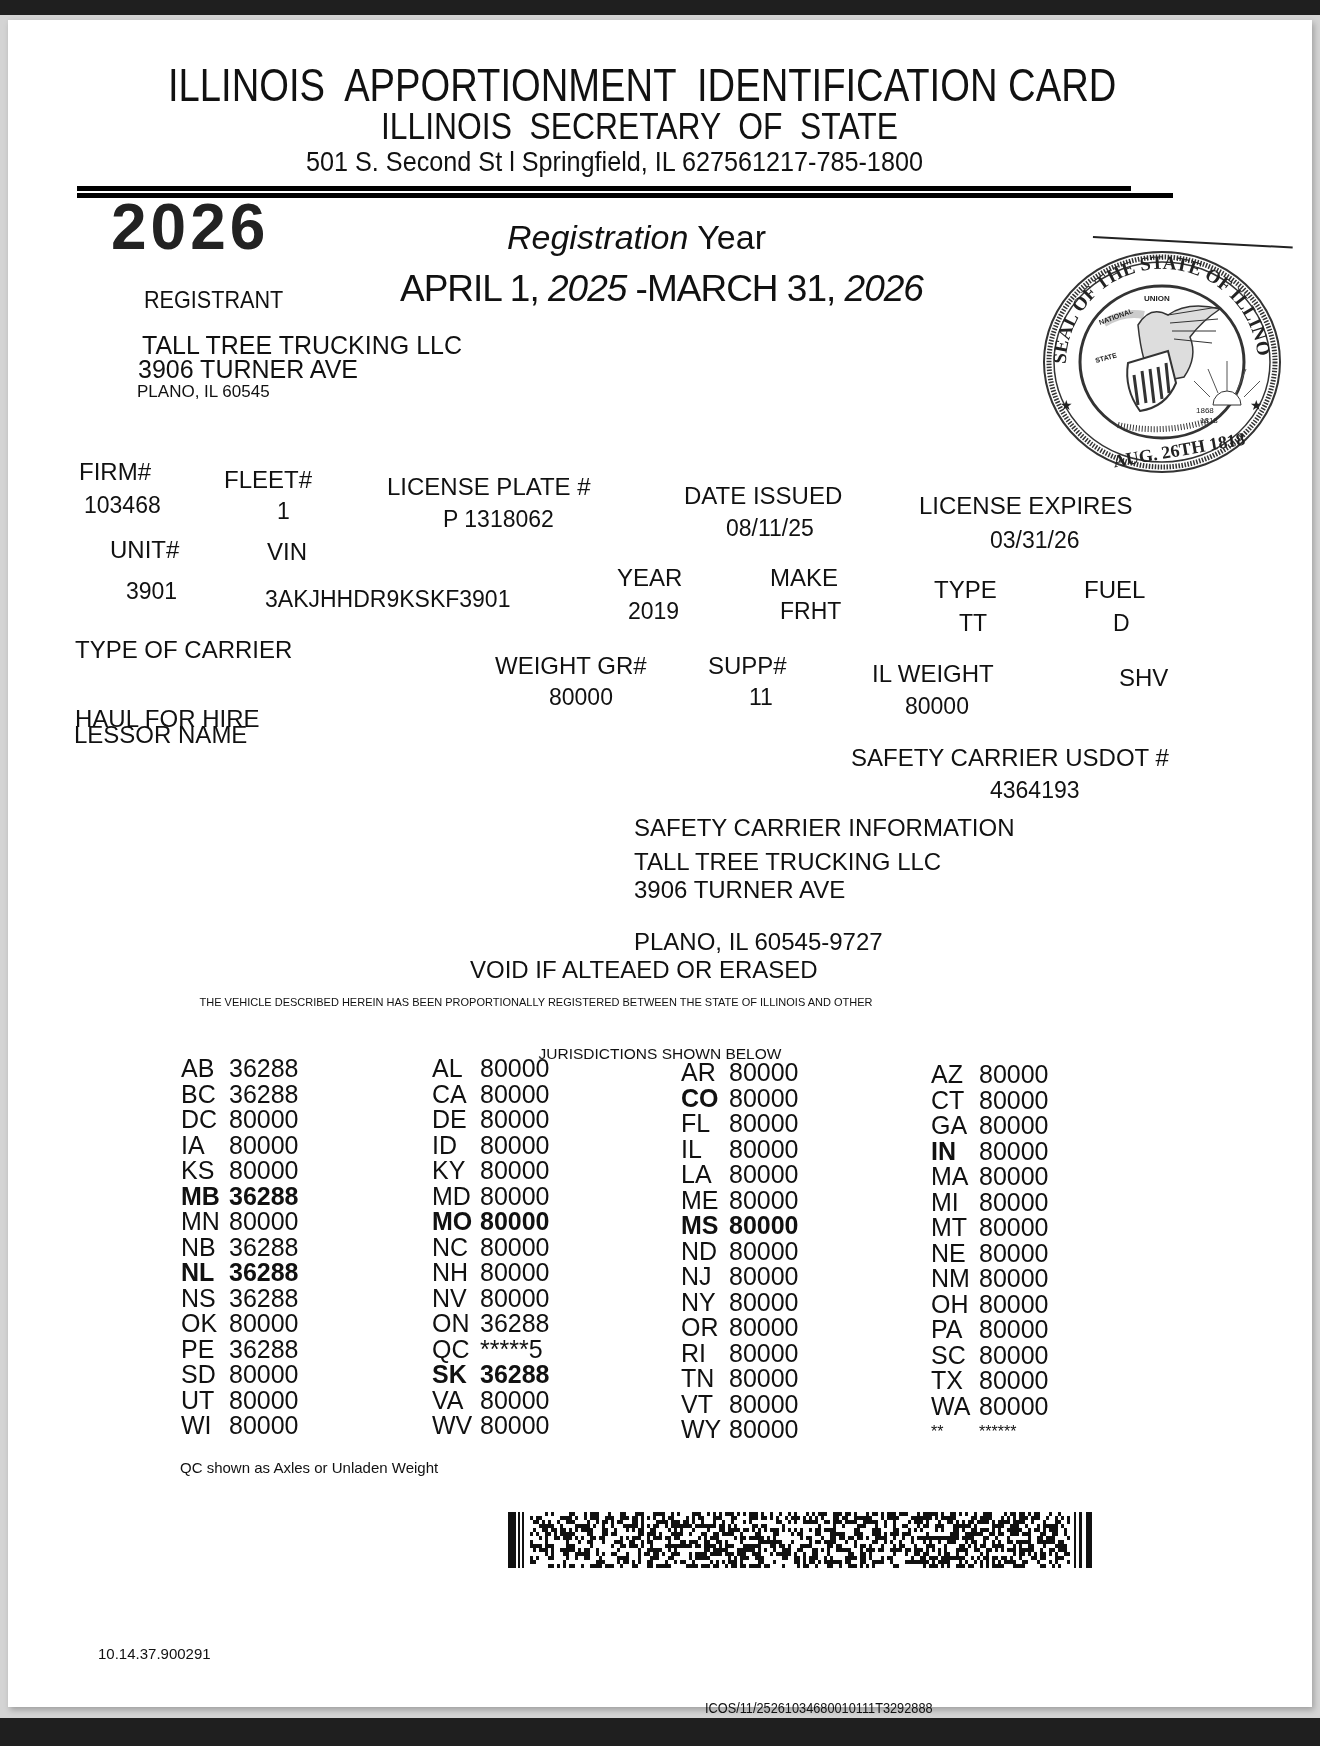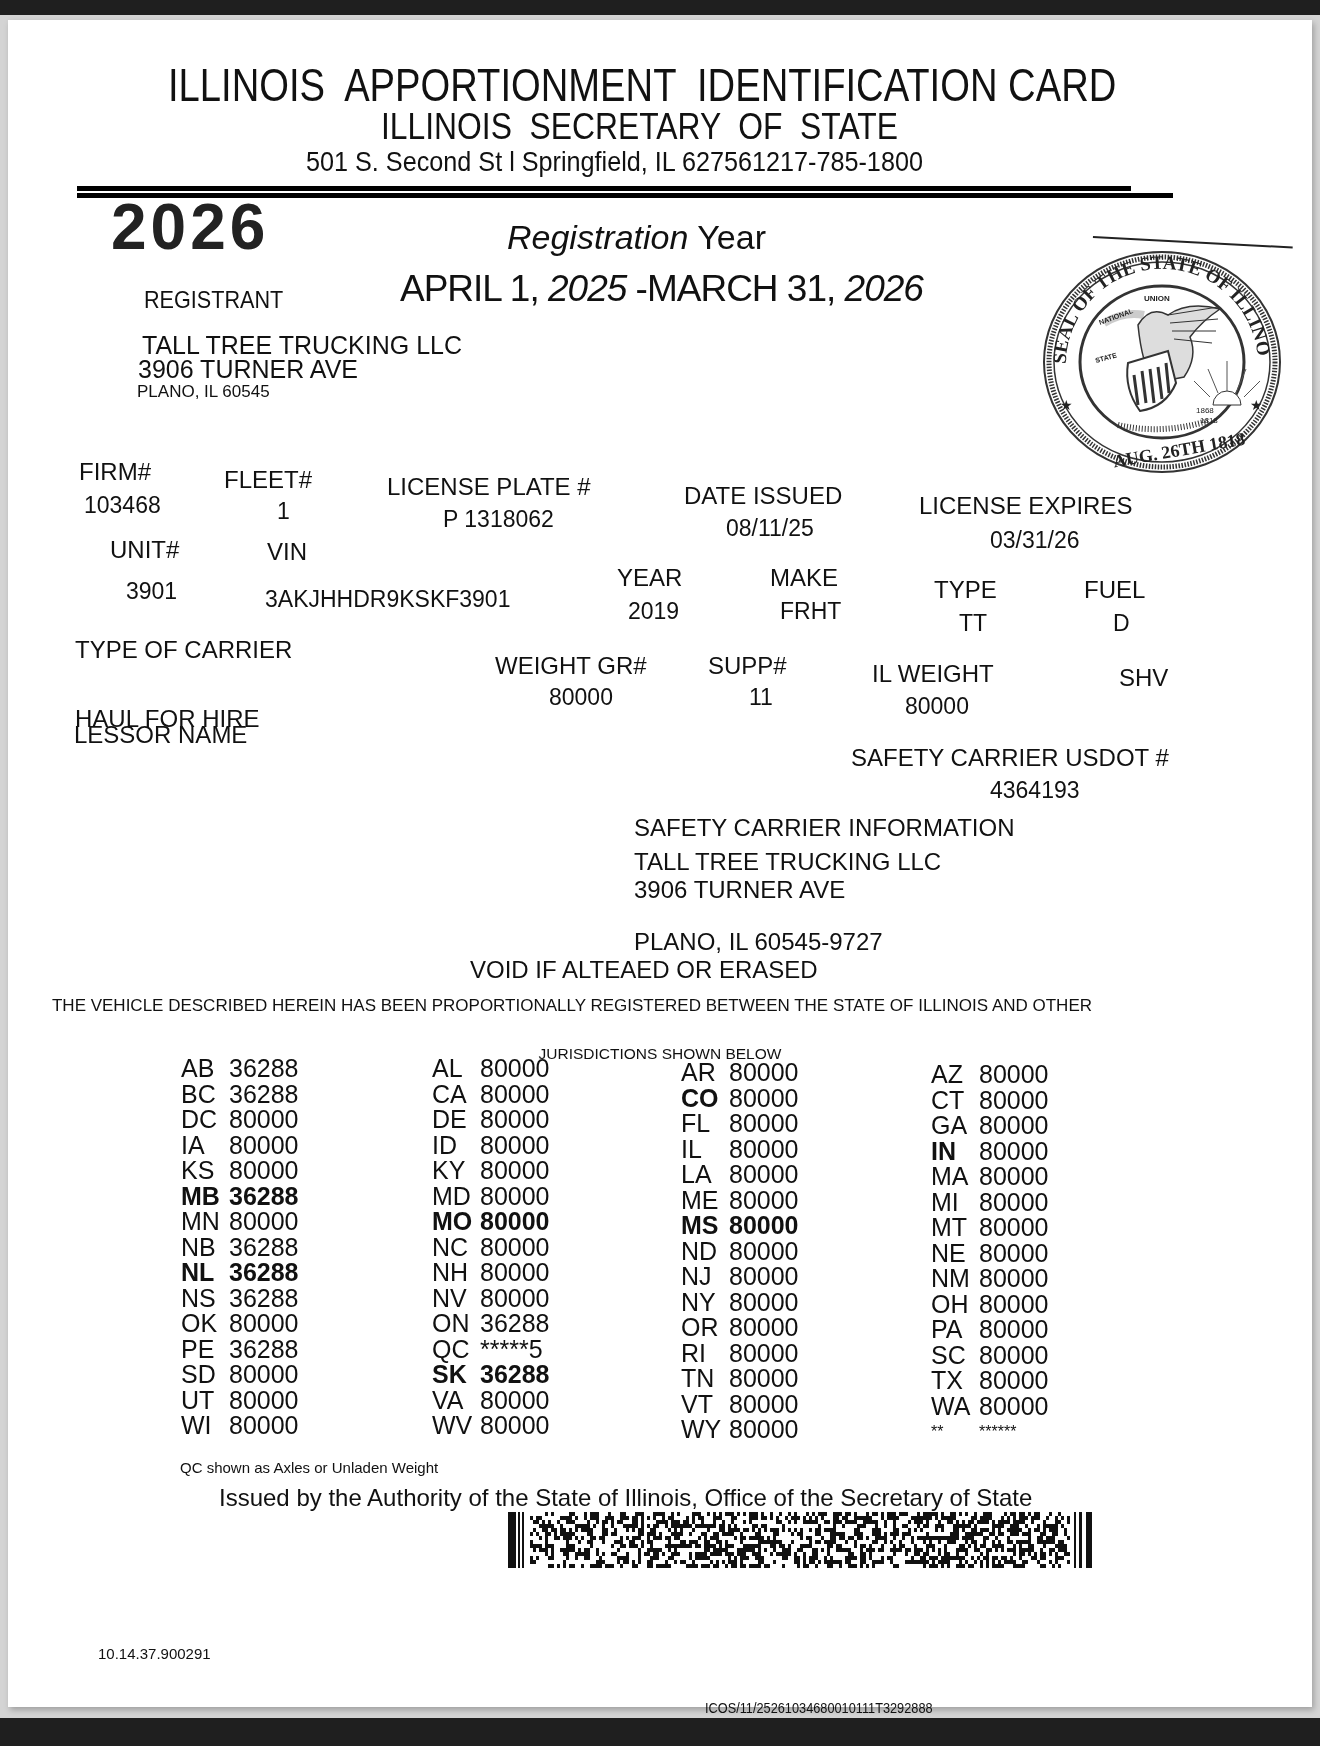--- a/index.html
+++ b/index.html
@@ -143,21 +143,21 @@
   <div class="t lbl" style="left:843px;top:726px;">SAFETY CARRIER USDOT #</div>
   <div class="t val" style="left:982px;top:759px;">4364193</div>
 
   <div class="t lbl" style="left:626px;top:796px;">SAFETY CARRIER INFORMATION</div>
   <div class="t lbl" style="left:626px;top:830px;">TALL TREE TRUCKING LLC</div>
   <div class="t lbl" style="left:626px;top:858px;">3906 TURNER AVE</div>
   <div class="t lbl" style="left:626px;top:888px;margin-top:22px;">PLANO, IL 60545-9727</div>
 
   <div class="t lbl" style="left:462px;top:938px;">VOID IF ALTEAED OR ERASED</div>
 
-  <div class="t c" style="left:0;width:1056px;top:977px;font-size:17px;padding-left:36px;">THE VEHICLE DESCRIBED HEREIN HAS BEEN PROPORTIONALLY REGISTERED BETWEEN THE STATE OF ILLINOIS AND OTHER</div>
+  <div class="t c" style="left:0;width:1056px;top:977px;font-size:11px;">THE VEHICLE DESCRIBED HEREIN HAS BEEN PROPORTIONALLY REGISTERED BETWEEN THE STATE OF ILLINOIS AND OTHER</div>
   <div class="t c" style="left:0;width:1304px;top:994px;font-size:15.5px;margin-top:32px;">JURISDICTIONS SHOWN BELOW</div>
 
   <div class="jur" style="left:173px;top:1036px;" id="jcol0">
       <div class="row">
         <span class="code">AB</span>
         <span class="">36288</span>
       </div>
       <div class="row">
         <span class="code">BC</span>
         <span class="">36288</span>
@@ -397,21 +397,20 @@
         <span class="">80000</span>
       </div>
       <div class="row">
         <span class="code" style="font-size: 16px;">**</span>
         <span class="" style="font-size: 16px;">******</span>
       </div>
     </div>
 
   <div class="t" style="left:172px;top:1440px;font-size:15px;">QC shown as Axles or Unladen Weight</div>
 
-  <div class="t" style="left:211px;top:1466px;font-size:24px;">Issued by the Authority of the State of Illinois, Office of the Secretary of State</div>
 
   <svg class="barcode" viewBox="0 0 584 56" preserveAspectRatio="none" id="barcode">
       <rect x="0" y="0" width="8" height="56" fill="#111"></rect>
       <rect x="10" y="0" width="2" height="56" fill="#111"></rect>
       <rect x="14" y="0" width="2" height="56" fill="#111"></rect>
       <rect x="22" y="4" width="3" height="4" fill="#111"></rect>
       <rect x="22" y="20" width="3" height="4" fill="#111"></rect>
       <rect x="22" y="28" width="3" height="4" fill="#111"></rect>
       <rect x="22" y="32" width="3" height="4" fill="#111"></rect>
       <rect x="22" y="44" width="3" height="4" fill="#111"></rect>

